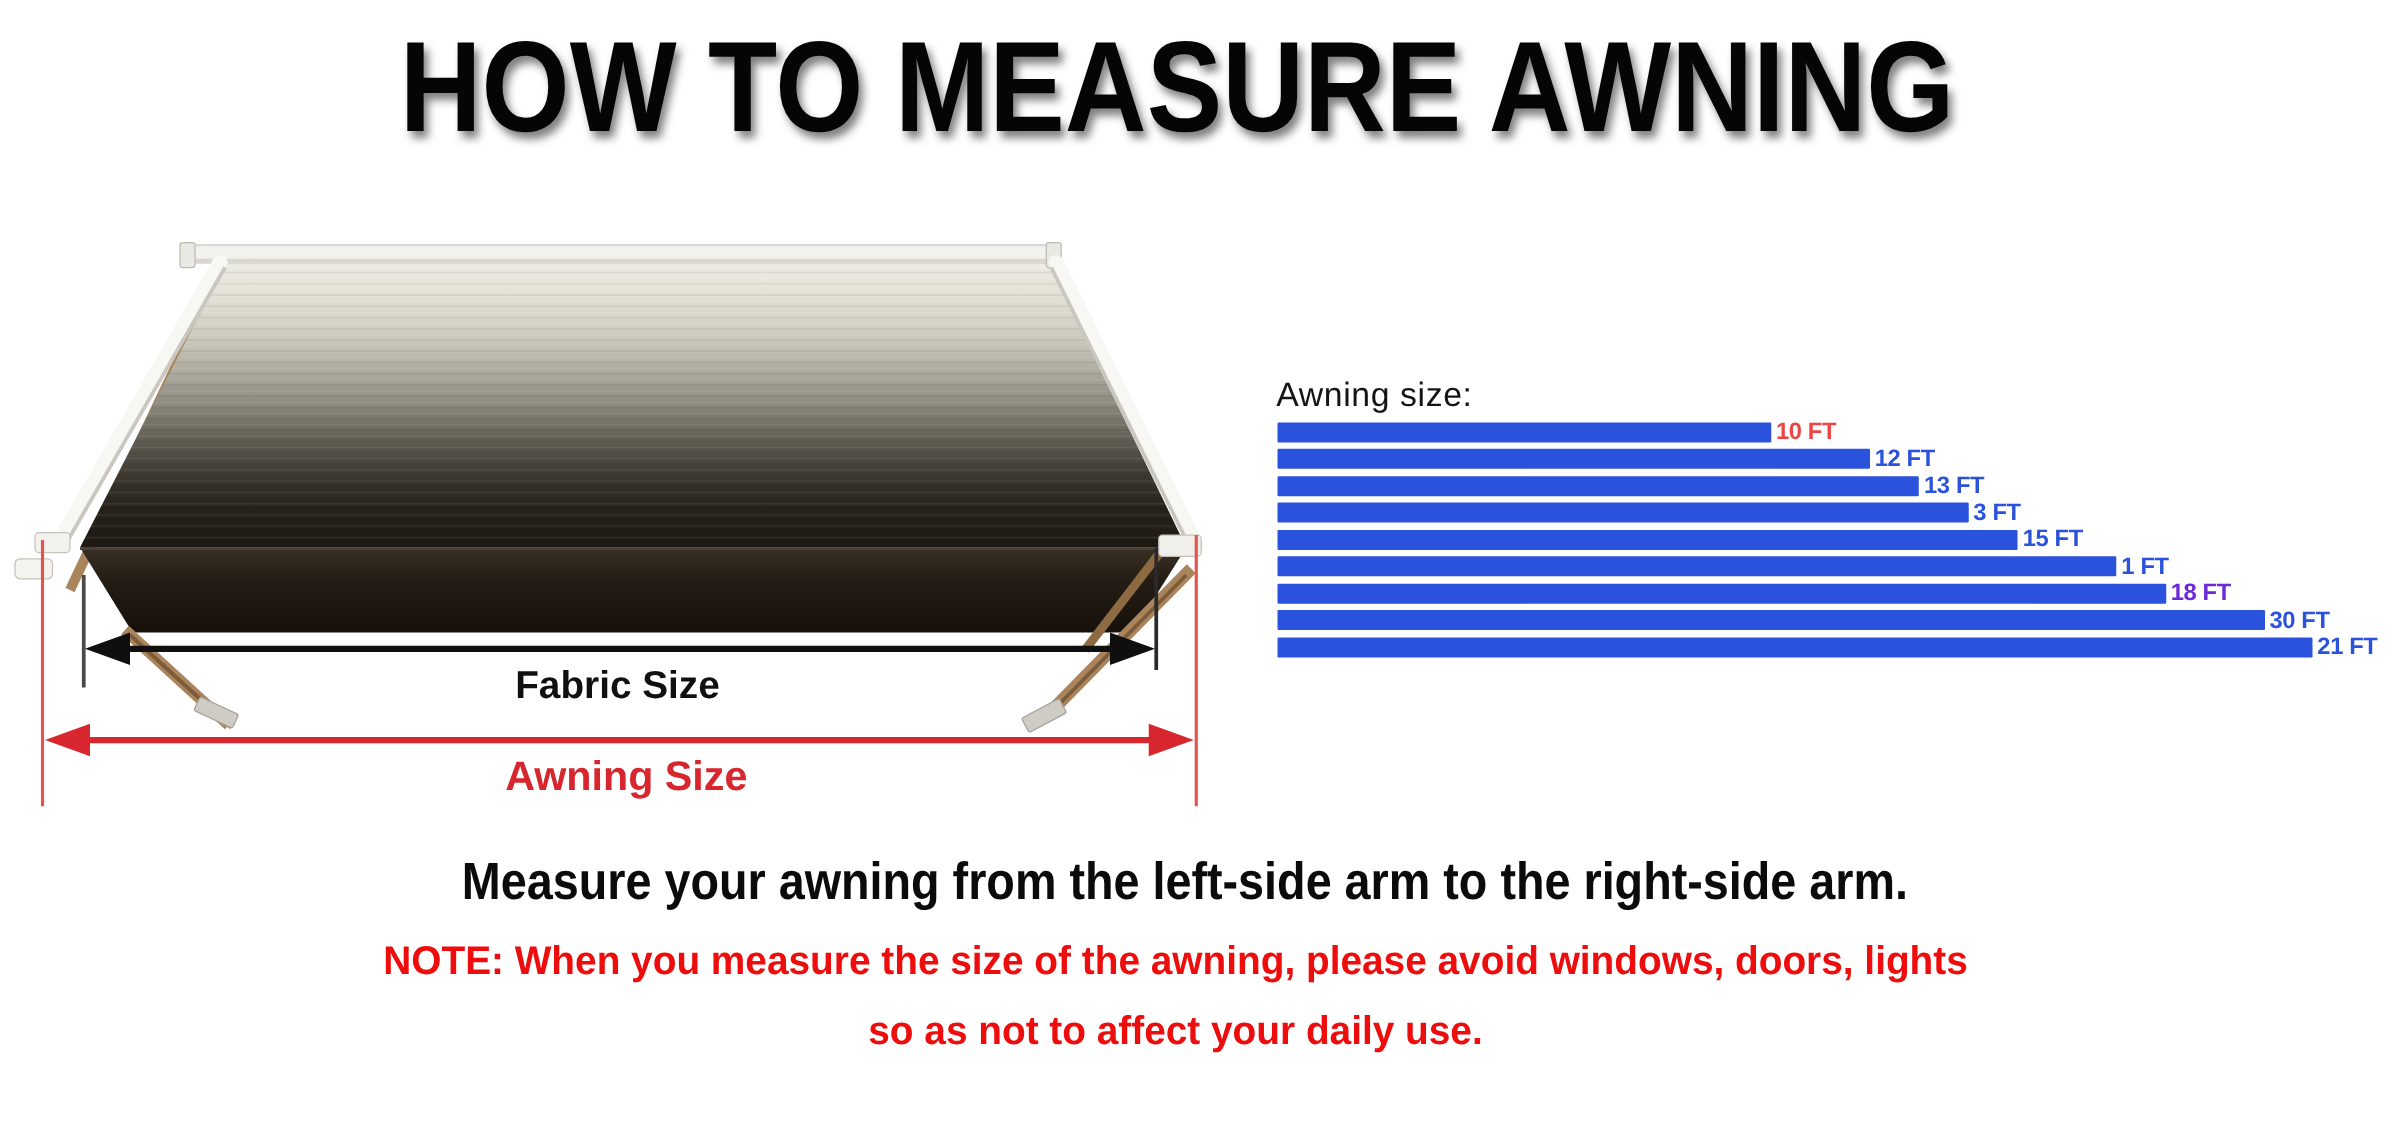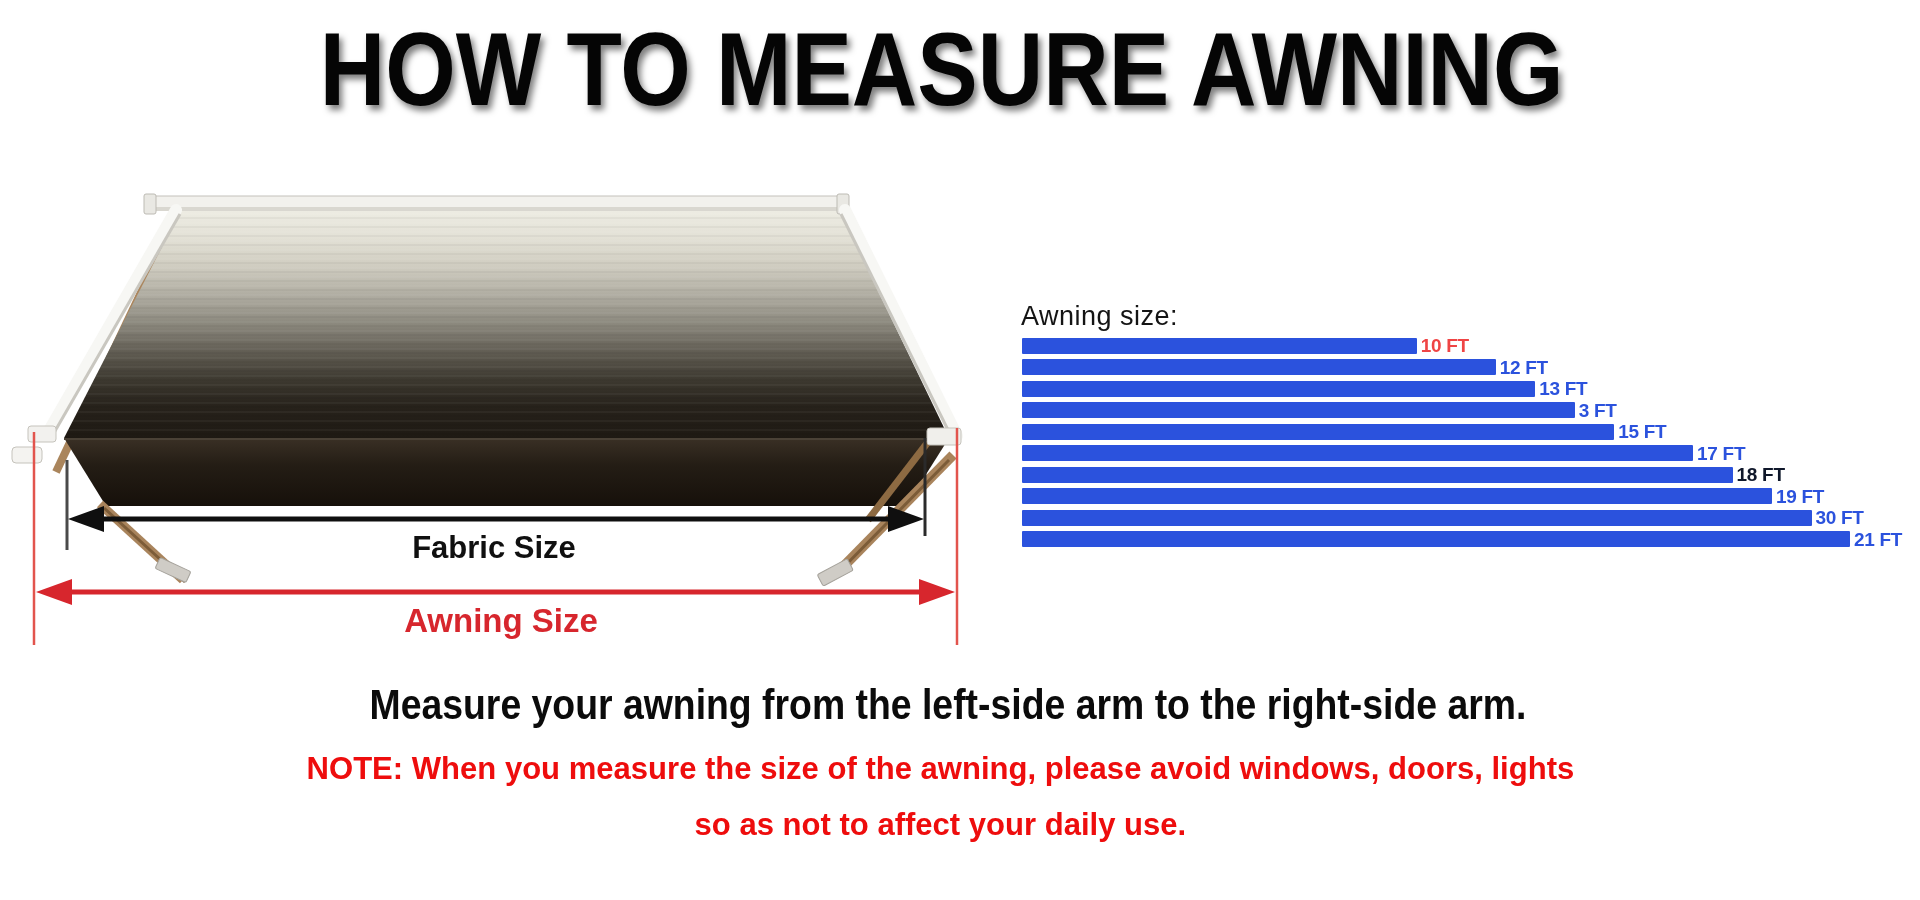--- a/index.html
+++ b/index.html
@@ -129,29 +129,25 @@
       <div class="bar-row">
         <div class="bar" style="width: 552.667px; background: rgb(43, 82, 221);"></div>
         <span class="bar-label" style="color: rgb(43, 82, 221);">3 FT</span>
       </div>
       <div class="bar-row">
         <div class="bar" style="width: 592.143px; background: rgb(43, 82, 221);"></div>
         <span class="bar-label" style="color: rgb(43, 82, 221);">15 FT</span>
       </div>
       <div class="bar-row">
         <div class="bar" style="width: 671.095px; background: rgb(43, 82, 221);"></div>
-        <span class="bar-label" style="color: rgb(43, 82, 221);">17 FT</span>
+        <span class="bar-label" style="color: rgb(43, 82, 221);">1 FT</span>
       </div>
       <div class="bar-row">
         <div class="bar" style="width: 710.571px; background: rgb(43, 82, 221);"></div>
-        <span class="bar-label" style="color: #0f172a;">18 FT</span>
-      </div>
-      <div class="bar-row">
-        <div class="bar" style="width: 750.048px; background: rgb(43, 82, 221);"></div>
-        <span class="bar-label" style="color: rgb(43, 82, 221);">19 FT</span>
+        <span class="bar-label" style="color: #6d28d9;">18 FT</span>
       </div>
       <div class="bar-row">
         <div class="bar" style="width: 789.524px; background: rgb(43, 82, 221);"></div>
         <span class="bar-label" style="color: rgb(43, 82, 221);">30 FT</span>
       </div>
       <div class="bar-row">
         <div class="bar" style="width: 829px; background: rgb(43, 82, 221);"></div>
         <span class="bar-label" style="color: rgb(43, 82, 221);">21 FT</span>
       </div>
     </div>

